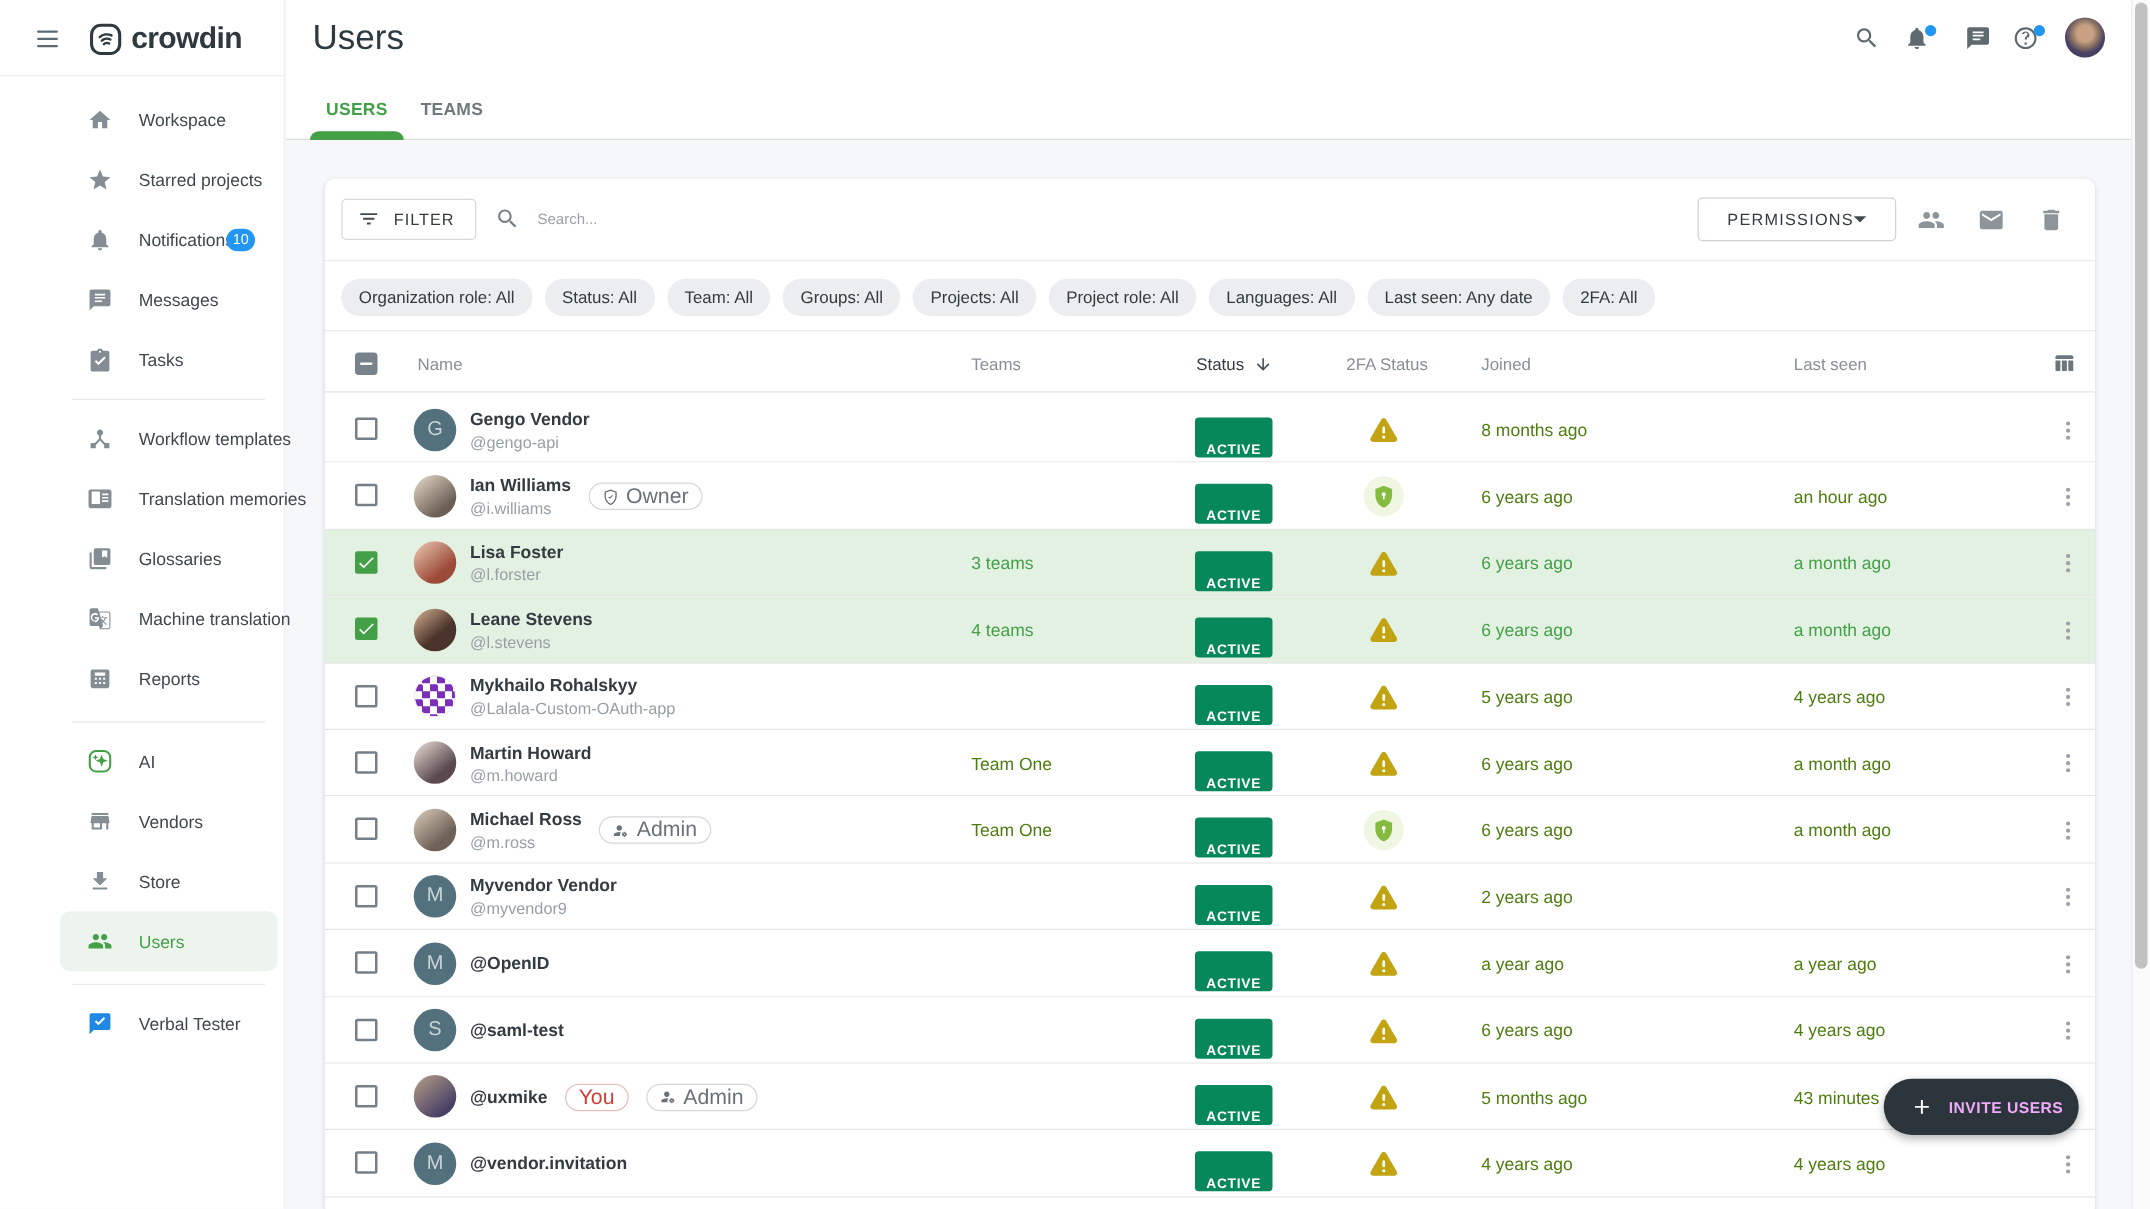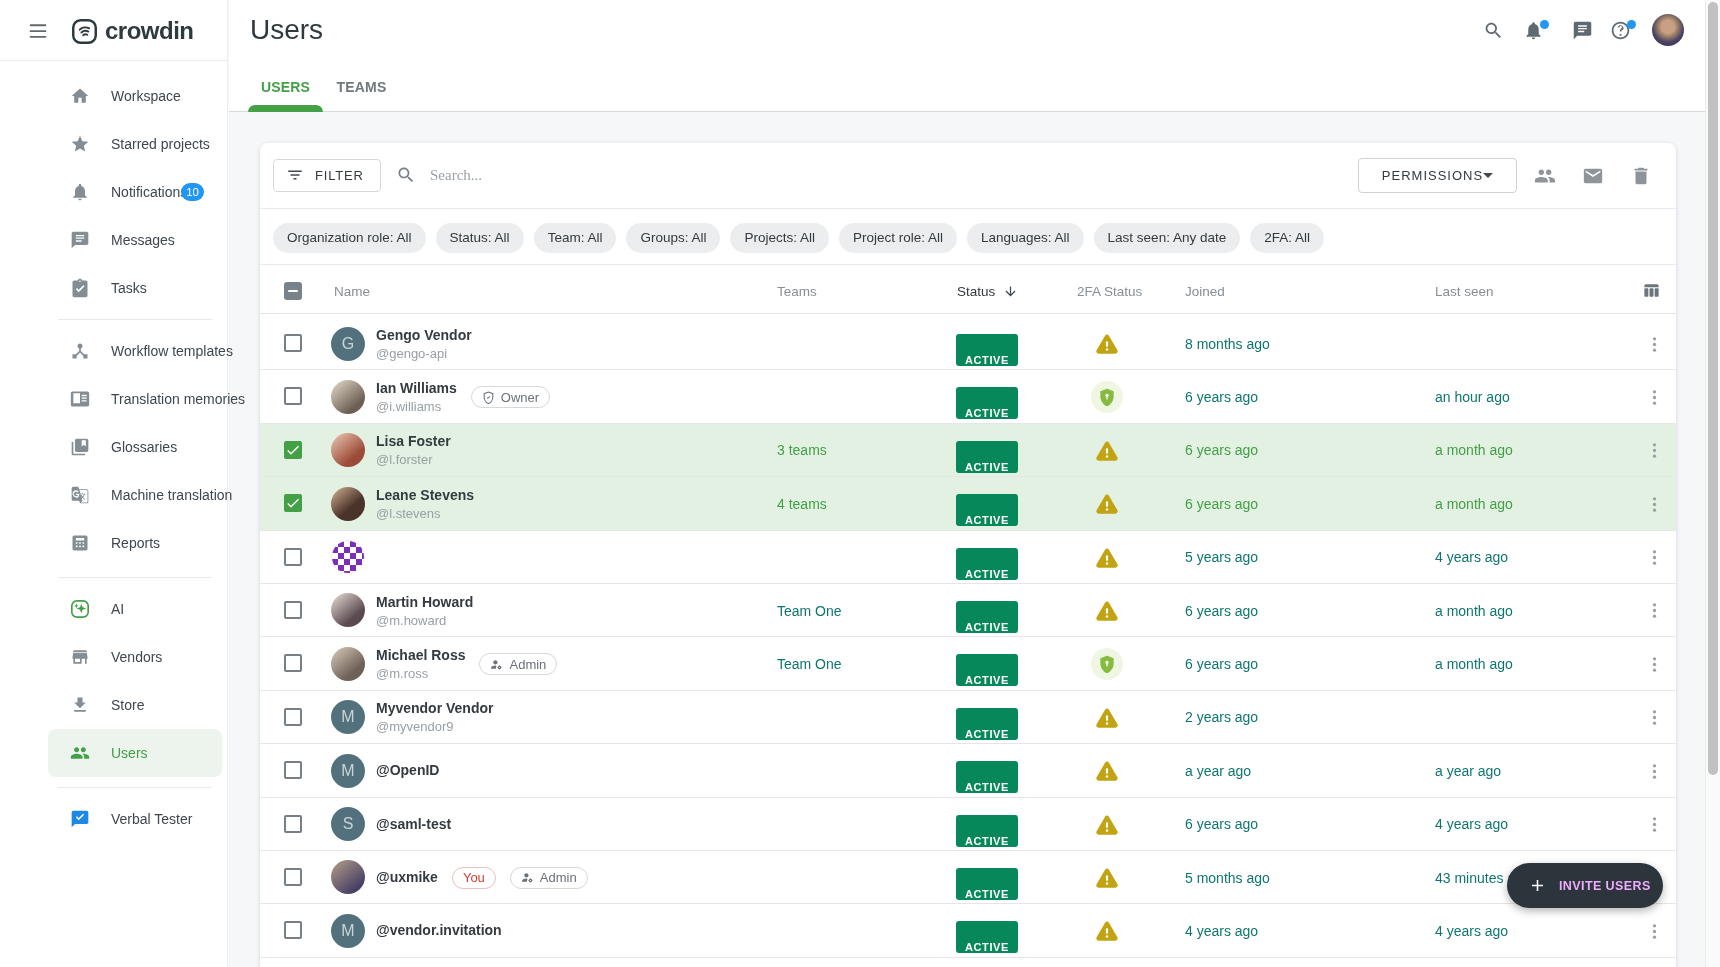--- a/index.html
+++ b/index.html
@@ -36,21 +36,21 @@
   .blue-dot { position:absolute; width:9px; height:9px; border-radius:50%; background:#2196f3; top:20px; }
   #topbar-avatar { position:absolute; left:1423px; top:14px; width:32px; height:32px; border-radius:50%; background:radial-gradient(circle at 50% 40%, #c9a083 0 26%, #8a7362 44%, #4a4266 62%, #343051 100%); cursor:pointer; }
 
   
   #card { position:absolute; left:260px; top:143px; width:1416px; height:830px; background:#fff; border-radius:8px; box-shadow:0 1px 4px rgba(40,50,60,.16); z-index:2; }
   #filter-btn { position:absolute; left:13px; top:16px; height:33px; padding:0 16px 0 12px; border:1px solid #d6d9db; border-radius:4px; display:flex; align-items:center; gap:9px; color:#333a40; font-size:13px; font-weight:400; letter-spacing:0.8px; cursor:pointer; background:#fff; }
   #filter-btn .ficon { width:20px; height:20px; color:#42494f; }
   .toolbar-icon { position:absolute; width:22px; height:22px; color:#8d959b; cursor:pointer; }
   #search-wrap { position:absolute; left:136px; top:14px; width:460px; height:36px; display:flex; align-items:center; gap:14px; }
   #search-wrap .sicon { width:20px; height:20px; color:#757f85; }
-  #search-input { border:none; outline:none; flex:1; font-size:15px; font-family:Liberation Serif, serif; color:#4c1d95; background:transparent; }
+  #search-input { border:none; outline:none; flex:1; font-size:12px; font-family:Liberation Sans, sans-serif; color:#4c1d95; background:transparent; }
   #search-input::placeholder { color:#9aa1a6; }
   #permissions-btn { position:absolute; left:1098px; top:15px; width:159px; height:35px; border:1px solid #cfd3d5; border-radius:4px; background:#fff; display:flex; align-items:center; justify-content:center; font-size:13px; font-weight:500; letter-spacing:1px; color:#333a40; cursor:pointer; }
   .caret { width:0; height:0; border-left:5px solid transparent; border-right:5px solid transparent; border-top:5px solid #42494f; }
   #toolbar-divider { position:absolute; left:0; top:65px; width:1416px; height:1px; background:#e8eaec; }
 
   #chips-row { position:absolute; left:13px; top:80px; display:flex; gap:10px; }
   .chip { height:30px; line-height:30px; padding:0 14px; background:#ebedee; border-radius:15px; font-size:13.5px; color:#333a40; white-space:nowrap; cursor:pointer; }
   #chips-divider { position:absolute; left:0; top:121px; width:1416px; height:1px; background:#e8eaec; }
 
   
@@ -72,24 +72,24 @@
   .av-ian { background:linear-gradient(140deg,#cfc4b4 15%,#6c5f55 75%); }
   .av-lisa { background:linear-gradient(140deg,#e0b9a4 10%,#9c4b38 70%); }
   .av-leane { background:linear-gradient(140deg,#caa88a 5%,#4a332a 60%); }
   .av-mykhailo { background-color:#fff; background-image:conic-gradient(#7b2fb8 0 25%, #fff 0 50%, #7b2fb8 0 75%, #fff 0); background-size:12px 12px; border:1px solid #eee; }
   .av-martin { background:linear-gradient(140deg,#d8ccc6 10%,#5a4a50 70%); }
   .av-michael { background:linear-gradient(140deg,#cdbfae 10%,#6e6157 70%); }
   .av-uxmike { background:linear-gradient(140deg,#b09a85 5%,#474066 80%); }
   .namewrap { position:absolute; left:116px; top:0; height:53.4px; display:flex; align-items:center; gap:14px; }
   .nametext .nm { font-size:14px; font-weight:700; color:#333a40; line-height:15px; }
   .nametext .un { font-size:13px; color:#98a0a5; line-height:13px; margin-top:4px; }
-  .pill { height:22px; border:1px solid #d5d8da; border-radius:11px; display:flex; align-items:center; padding:0 10px; gap:6px; font-size:13px; color:#6a7178; background:#fff; cursor:pointer; }
+  .pill { height:22px; border:1px solid #d5d8da; border-radius:11px; display:flex; align-items:center; padding:0 10px; gap:6px; font-size:17px; color:#6a7178; background:#fff; cursor:pointer; }
   .pill .picon { width:13px; height:13px; color:#6a7178; }
   .pill.red { border-color:#e7c2be; color:#cf3e36; }
-  .cell { position:absolute; top:0; height:53.4px; display:flex; align-items:center; font-size:14px; color:#0f766e; }
+  .cell { position:absolute; top:0; height:53.4px; display:flex; align-items:center; font-size:14px; color:#4d7c0f; }
   .c-teams { left:517px; }
   .c-joined { left:925px; }
   .c-last { left:1175px; }
   .row.selected .c-teams, .row.selected .c-joined, .row.selected .c-last { color:#43a047; }
   .status-badge { position:absolute; left:696px; top:17px; height:20px; border-radius:3px; background:#07885a; color:#fff; font-size:11px; font-weight:700; letter-spacing:0.6px; padding:16px 9px; line-height:20px; }
   .c-2fa { position:absolute; left:830px; top:0; width:34px; height:53.4px; display:flex; align-items:center; justify-content:center; }
   .shield-halo { width:32px; height:32px; border-radius:50%; background:#eff6e2; display:flex; align-items:center; justify-content:center; }
   .kebab { position:absolute; left:1383px; top:16px; width:22px; height:22px; display:flex; align-items:center; justify-content:center; color:#9aa0a5; cursor:pointer; }
 
   
@@ -492,20 +492,26 @@
           <svg width="21" height="21" viewBox="0 0 24 24" fill="currentColor" xmlns="http://www.w3.org/2000/svg">
             <circle cx="12" cy="5.5" r="1.9"></circle>
             <circle cx="12" cy="12" r="1.9"></circle>
             <circle cx="12" cy="18.5" r="1.9"></circle>
           </svg>
         </div>
       </div>
       <div class="row">
         <div class="cb"></div>
         <div class="avatar av-mykhailo"></div>
+        <div class="namewrap">
+          <div class="nametext">
+            <div class="nm">Mykhailo Rohalskyy</div>
+            <div class="un">@Lalala-Custom-OAuth-app</div>
+          </div>
+        </div>
         <div class="status-badge">ACTIVE</div>
         <div class="c-2fa">
           <span style="color:#c2a413">
             <svg width="30" height="27" viewBox="0 0 24 24" fill="currentColor" xmlns="http://www.w3.org/2000/svg">
               <path d="M4.47 21h15.06c1.54 0 2.5-1.67 1.73-3L13.73 5c-.77-1.33-2.69-1.33-3.46 0L2.74 18c-.77 1.33.19 3 1.73 3z"></path>
               <rect x="11.05" y="10" width="1.9" height="5" rx="0.95" fill="#fff"></rect>
               <circle cx="12" cy="17.4" r="1.1" fill="#fff"></circle>
             </svg>
           </span>
         </div>

